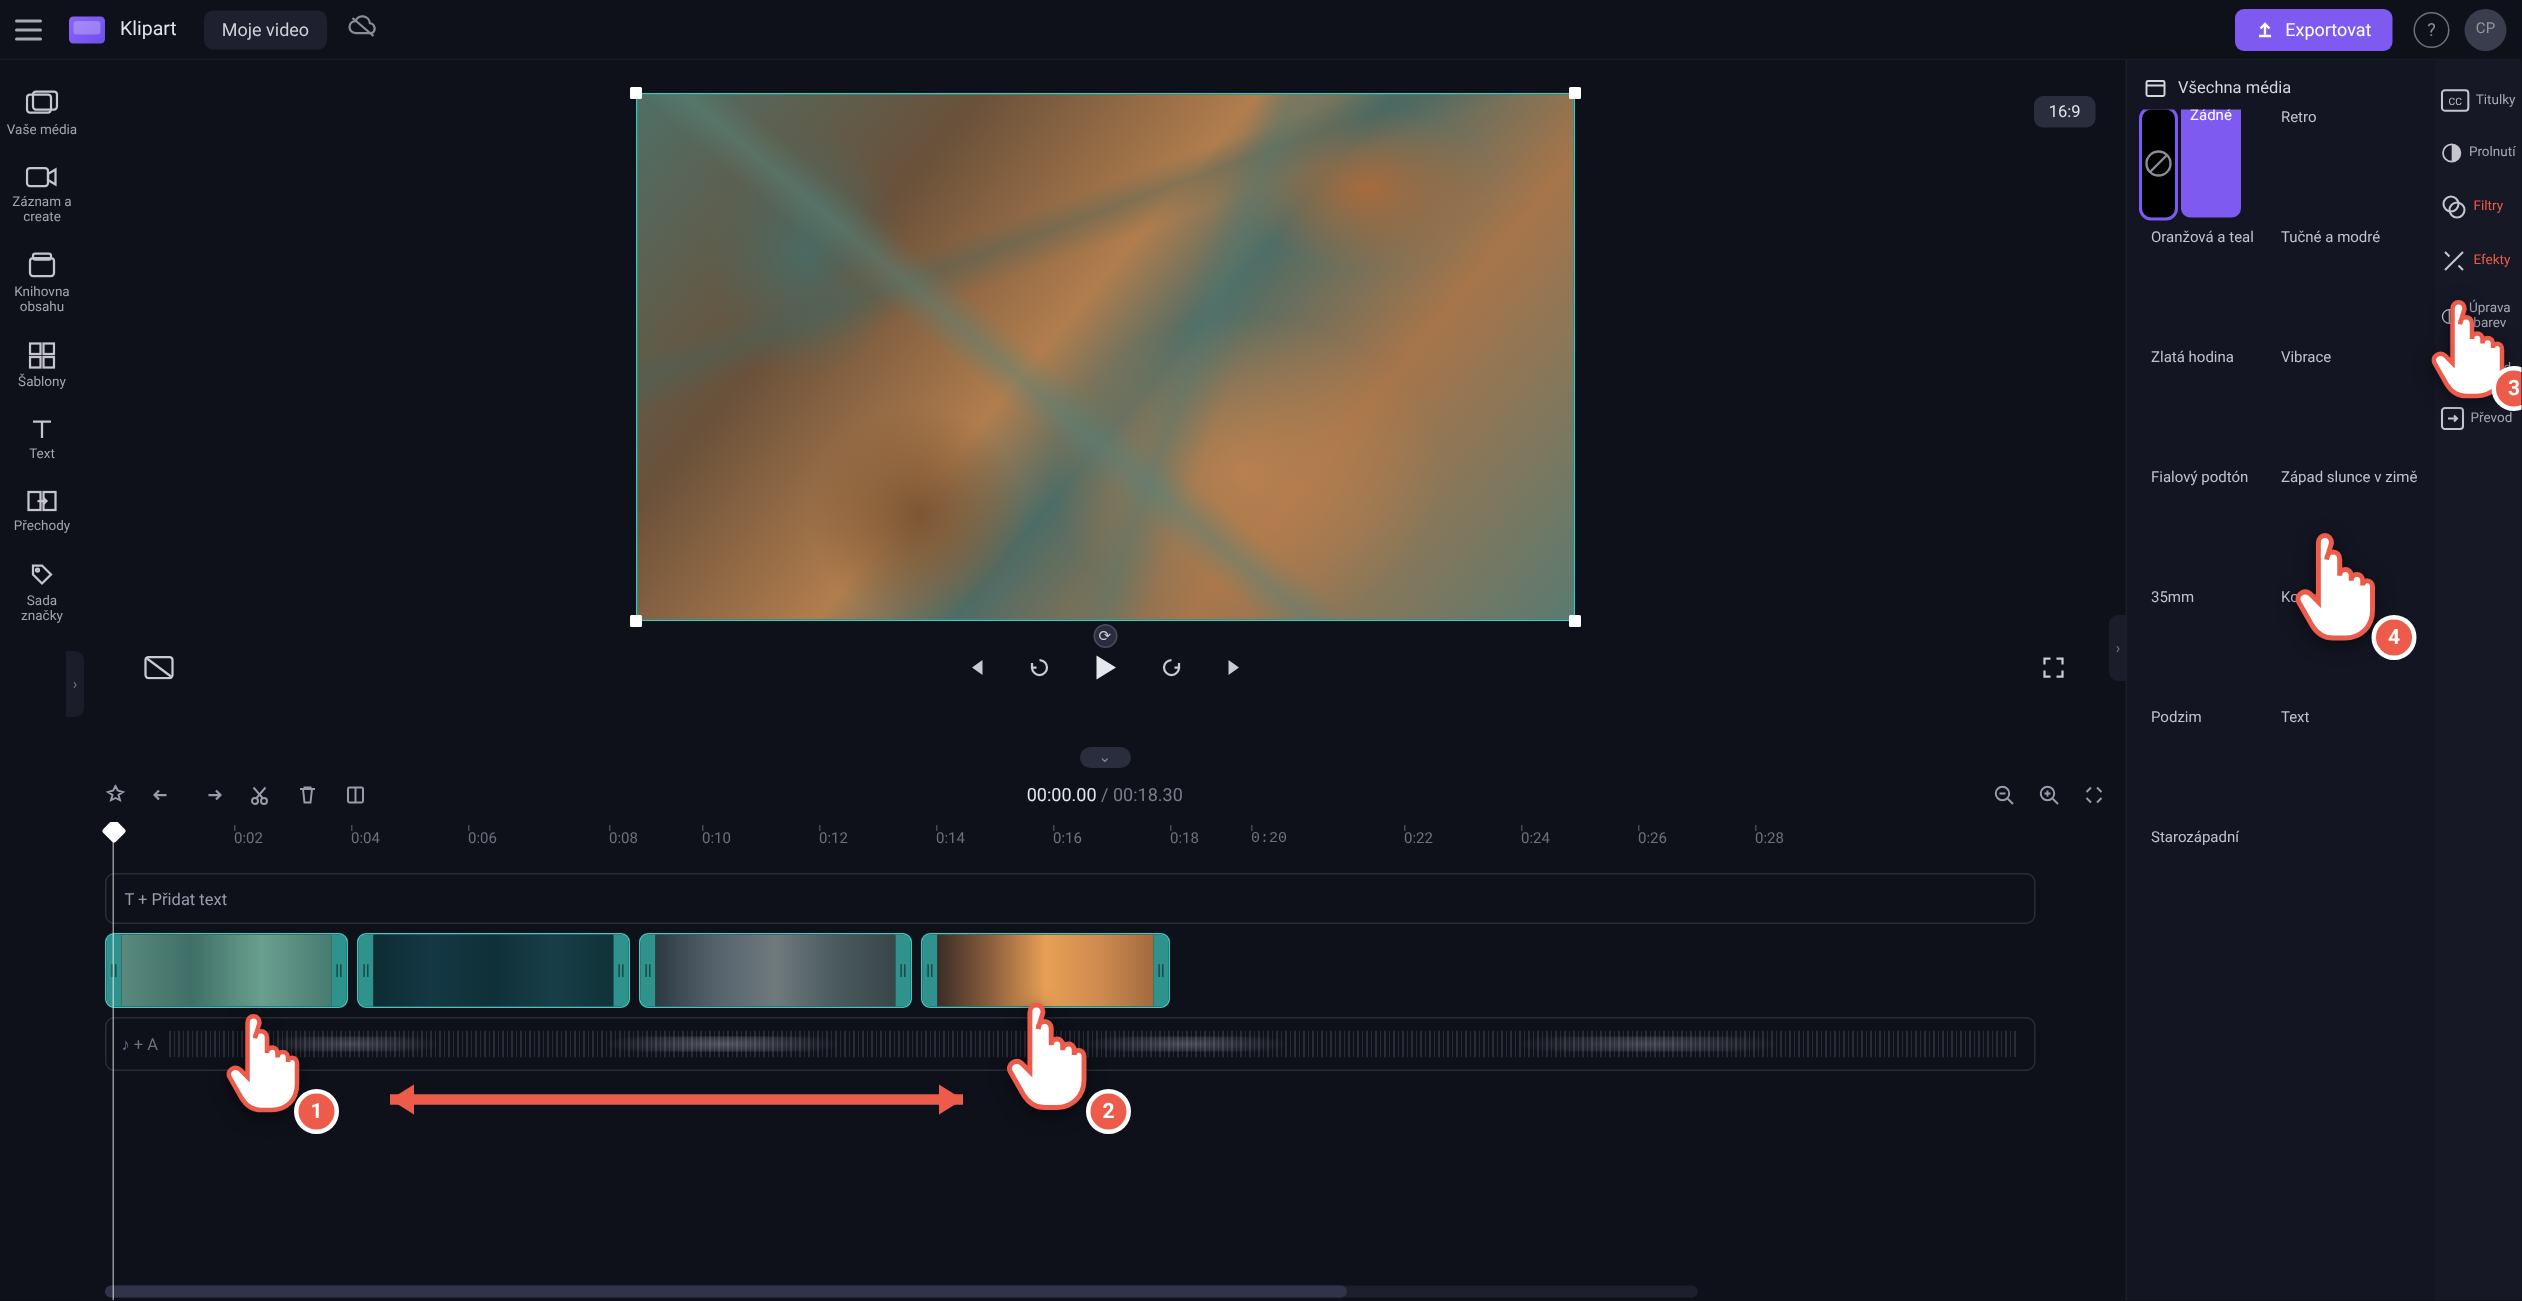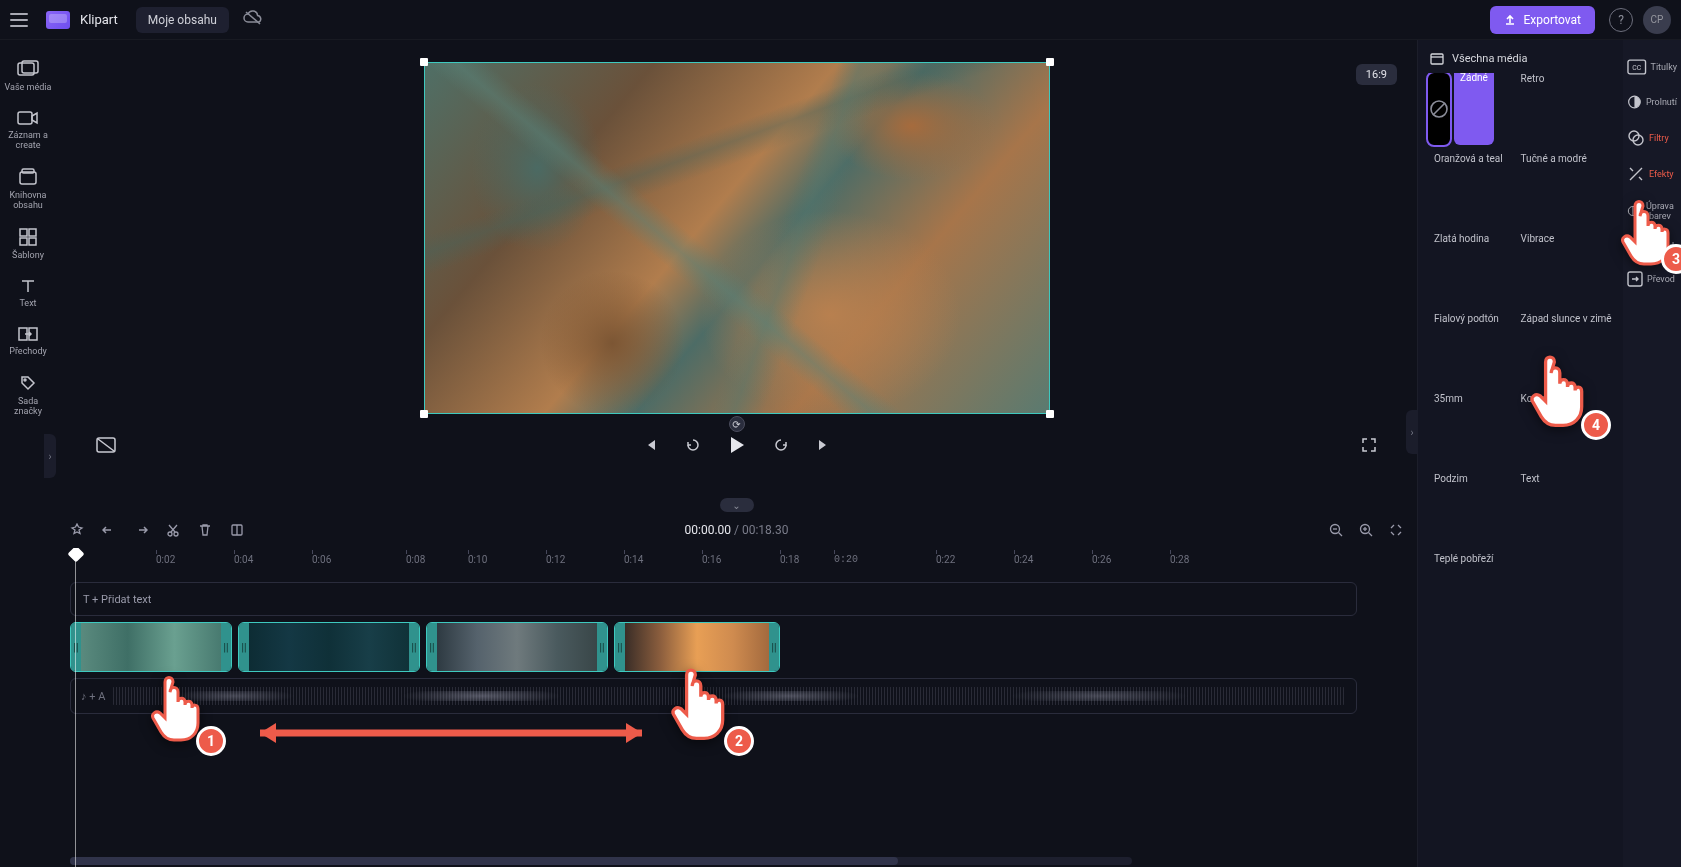--- a/index.html
+++ b/index.html
@@ -152,21 +152,21 @@
 <body>
 
 <div class="topbar">
   <div class="hamburger">
       <span></span>
       <span></span>
       <span></span>
     </div>
   <div class="logo"></div>
   <div class="apptitle">Klipart</div>
-  <div class="projname">Moje obsahu</div>
+  <div class="projname">Moje video</div>
   <div class="magic-icn">
     <svg width="20" height="16" viewBox="0 0 20 16" fill="none" stroke="currentColor" stroke-width="1.5">
         <path d="M5 12a4 4 0 010-8 5 5 0 019.6 1.5A3.5 3.5 0 0116 12H5z"></path>
         <line x1="3" y1="2" x2="17" y2="14"></line>
       </svg>
   </div>
   <div class="spacer"></div>
   <div class="export-btn">
     <svg width="12" height="12" viewBox="0 0 12 12" fill="none" stroke="#fff" stroke-width="1.6">
         <path d="M6 9V2M3 5l3-3 3 3M2 10h8"></path>
@@ -445,22 +445,22 @@
         </div>
         <div class="filter-card">
           <div class="thumb ft-base ft-fall"></div>
           <div class="fname">Podzim</div>
         </div>
         <div class="filter-card">
           <div class="thumb ft-base ft-wint"></div>
           <div class="fname">Text</div>
         </div>
         <div class="filter-card">
-          <div class="thumb ft-base ft-warm"></div>
-          <div class="fname">Teplé pobřeží</div>
+          <div class="thumb ft-base ft-oldw"></div>
+          <div class="fname">Starozápadní</div>
         </div>
       </div>
   </div>
 
   <div class="prop-rail">
     <div class="prop-item">
       <svg width="20" height="16" viewBox="0 0 20 16" fill="none" stroke="#c4c5cd" stroke-width="1.4">
           <rect x="1" y="1" width="18" height="14" rx="2"></rect>
           <text x="10" y="11" text-anchor="middle" fill="#c4c5cd" font-size="7" font-family="Arial" stroke="none">CC</text>
         </svg>

